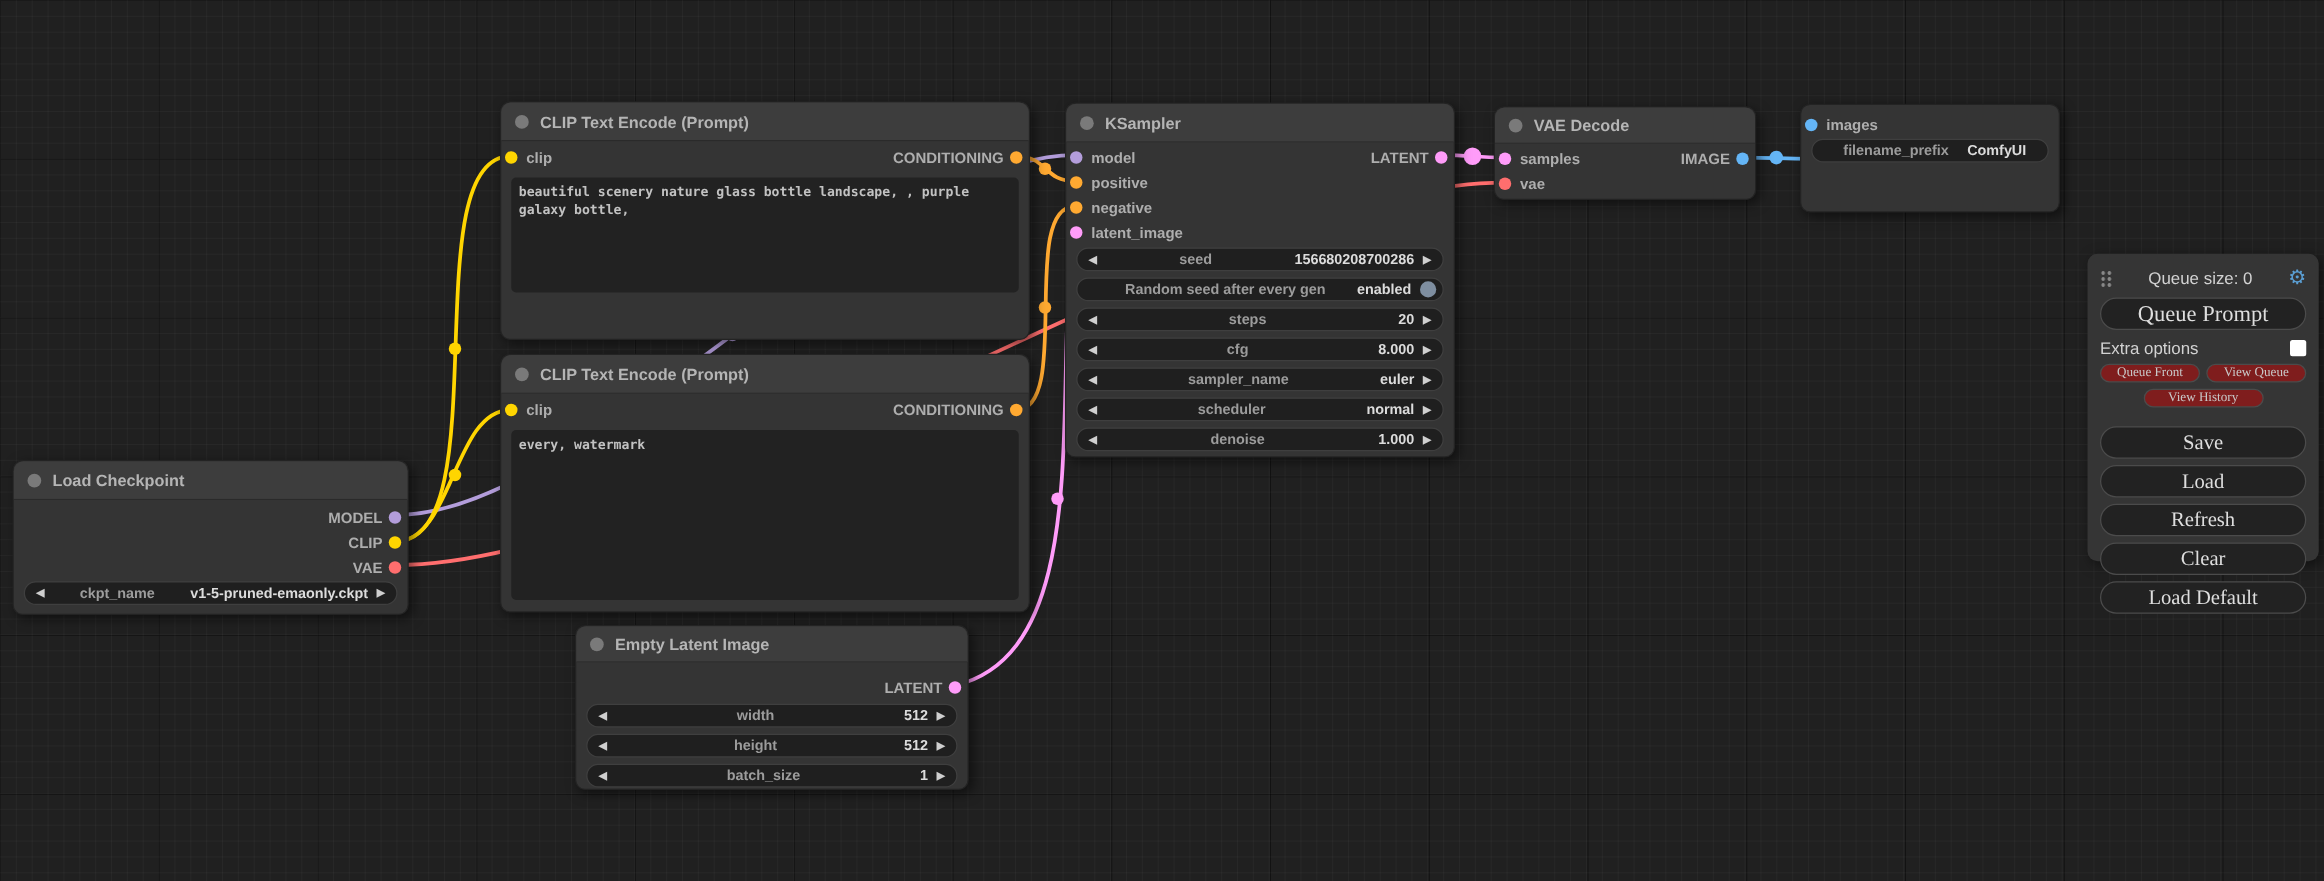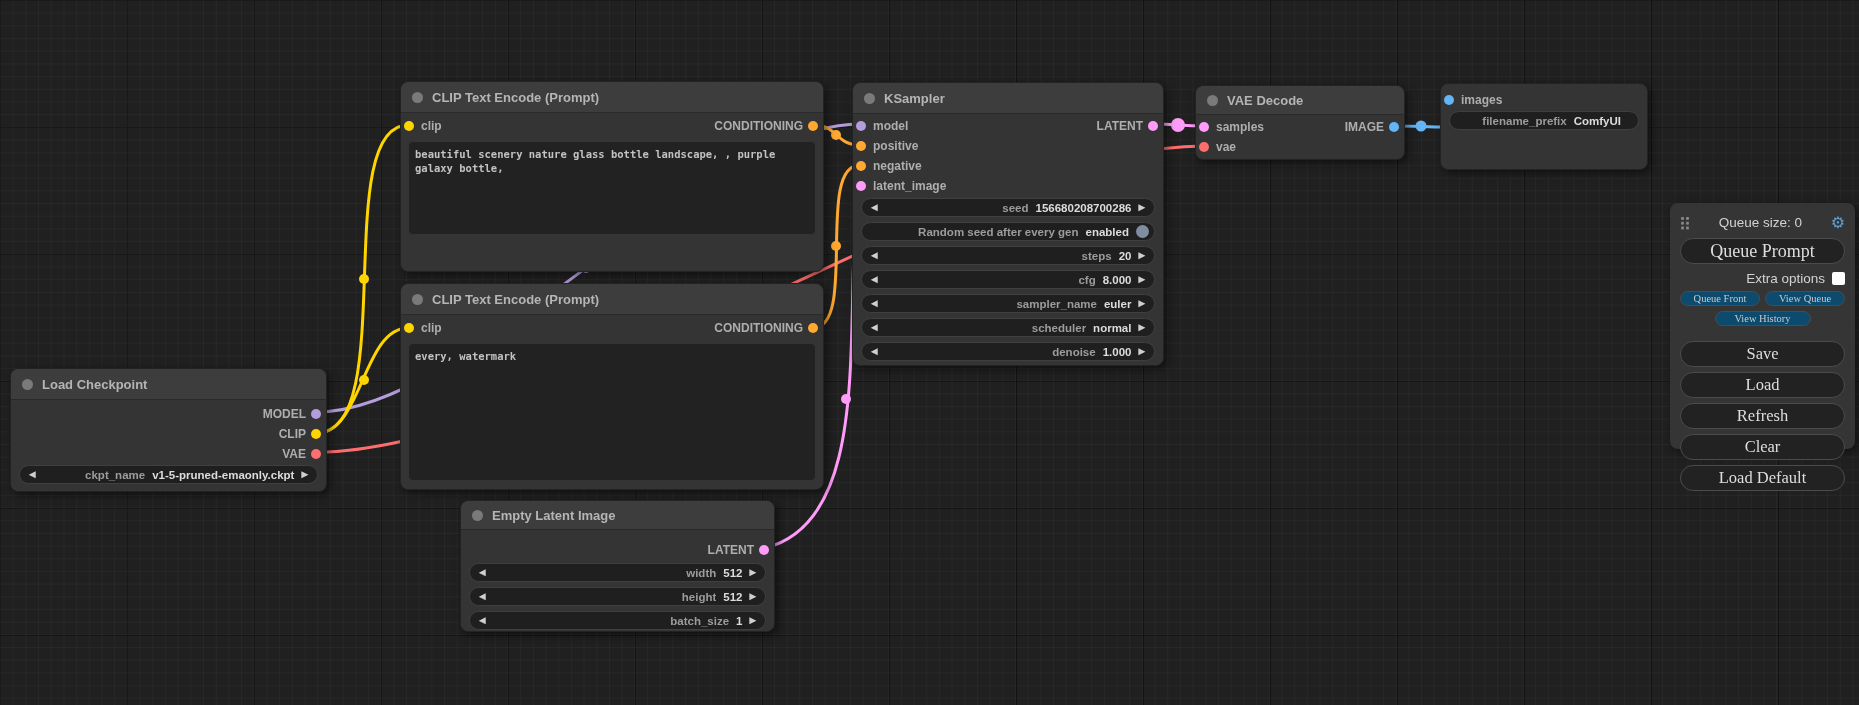--- a/index.html
+++ b/index.html
@@ -29,46 +29,46 @@
   .srow .only-out{margin-left:auto;}
   .dot{position:absolute;width:10px;height:10px;border-radius:50%;top:50%;transform:translateY(-50%);}
   .dot.in{left:3px;}
   .dot.out{right:5px;}
   .c-model{background:#B39DDB}.c-clip{background:#FFD500}.c-vae{background:#FF6E6E}
   .c-cond{background:#FFA931}.c-latent{background:#FF9CF9}.c-image{background:#64B5F6}
 
   .widget{height:19px;margin:5px 8px 0;background:#1f1f1f;border:1px solid #3f3f3f;border-radius:10px;
           display:flex;align-items:center;padding:0 9px;font-size:11.5px;gap:7px;box-sizing:border-box;}
   .warr{color:#cfcfcf;font-size:8.5px;line-height:1;flex:none;}
-  .wlabel{color:#9c9c9c;flex:1;text-align:right;white-space:nowrap;overflow:hidden;}
+  .wlabel{color:#9c9c9c;flex:1;text-align:center;white-space:nowrap;overflow:hidden;}
   .wvalue{color:#dcdcdc;white-space:nowrap;}
   .tgl{width:13px;height:13px;border-radius:50%;background:#7e8ea0;flex:none;margin-right:-4px;}
 
   .ptext{margin:6px 8px;background:#222222;border-radius:4px;padding:5px 6px;
          font-family:"DejaVu Sans Mono",monospace;font-size:10.5px;line-height:14px;color:#c2c2c2;
          white-space:pre-wrap;word-break:break-word;box-sizing:border-box;overflow:hidden;}
 
   #queue-panel{position:absolute;left:1670px;top:203px;width:185px;height:246px;background:#353535;
                border-radius:8px;box-shadow:3px 3px 10px rgba(0,0,0,.5);z-index:3;
                padding:11px 10px 0;box-sizing:border-box;color:#cccccc;}
   .qhead{display:flex;align-items:center;height:17px;margin-bottom:7px;}
   .drag-dots{width:10px;height:14px;flex:none;
              background-image:radial-gradient(circle,#888 1.3px,transparent 1.6px);
              background-size:5px 4.8px;}
   .qsize{flex:1;text-align:center;font-size:13.5px;color:#d2d2d2;}
   .gear{flex:none;font-size:16px;color:#5b9fd4;line-height:1;}
   button{appearance:none;-webkit-appearance:none;font-family:Liberation Serif, serif;cursor:pointer;}
   .qbtn-lg{display:block;width:100%;height:26px;margin:0 0 5px;background:#222;border:1px solid #4b4b4b;
            border-radius:13px;color:#dedede;font-size:16.5px;line-height:22px;text-align:center;padding:0;}
   .qbtn-prompt{font-size:18px;}
-  .extra{display:flex;align-items:center;justify-content:flex-end;gap:7px;margin:7px 0 5px;
+  .extra{display:flex;align-items:center;justify-content:space-between;gap:7px;margin:7px 0 5px;
          font-size:13.5px;color:#d2d2d2;}
   .chk{width:13px;height:13px;background:#ffffff;border-radius:2px;flex:none;}
   .qsmall-row{display:flex;gap:5px;margin-bottom:5px;}
-  .qbtn-sm{flex:1;height:15px;background:#0c4a6e;border:1px solid #4b4b4b;border-radius:8px;
+  .qbtn-sm{flex:1;height:15px;background:#7f1d1d;border:1px solid #4b4b4b;border-radius:8px;
            color:#c9c9c9;font-size:10.5px;line-height:12px;text-align:center;padding:0;}
   .qbtn-history{flex:none;width:96px;margin:0 auto 15px;display:block;}
 </style>
 </head>
 <body>
 
 <svg id="wires" width="1859" height="705">
   <path d="M317,412 C470,412 700,124 860,124" stroke="#B39DDB"></path>
   <path d="M317,433 C400,433 330,125 408,125" stroke="#FFD500"></path>
   <path d="M317,433 C362,433 363,328 408,328" stroke="#FFD500"></path>

